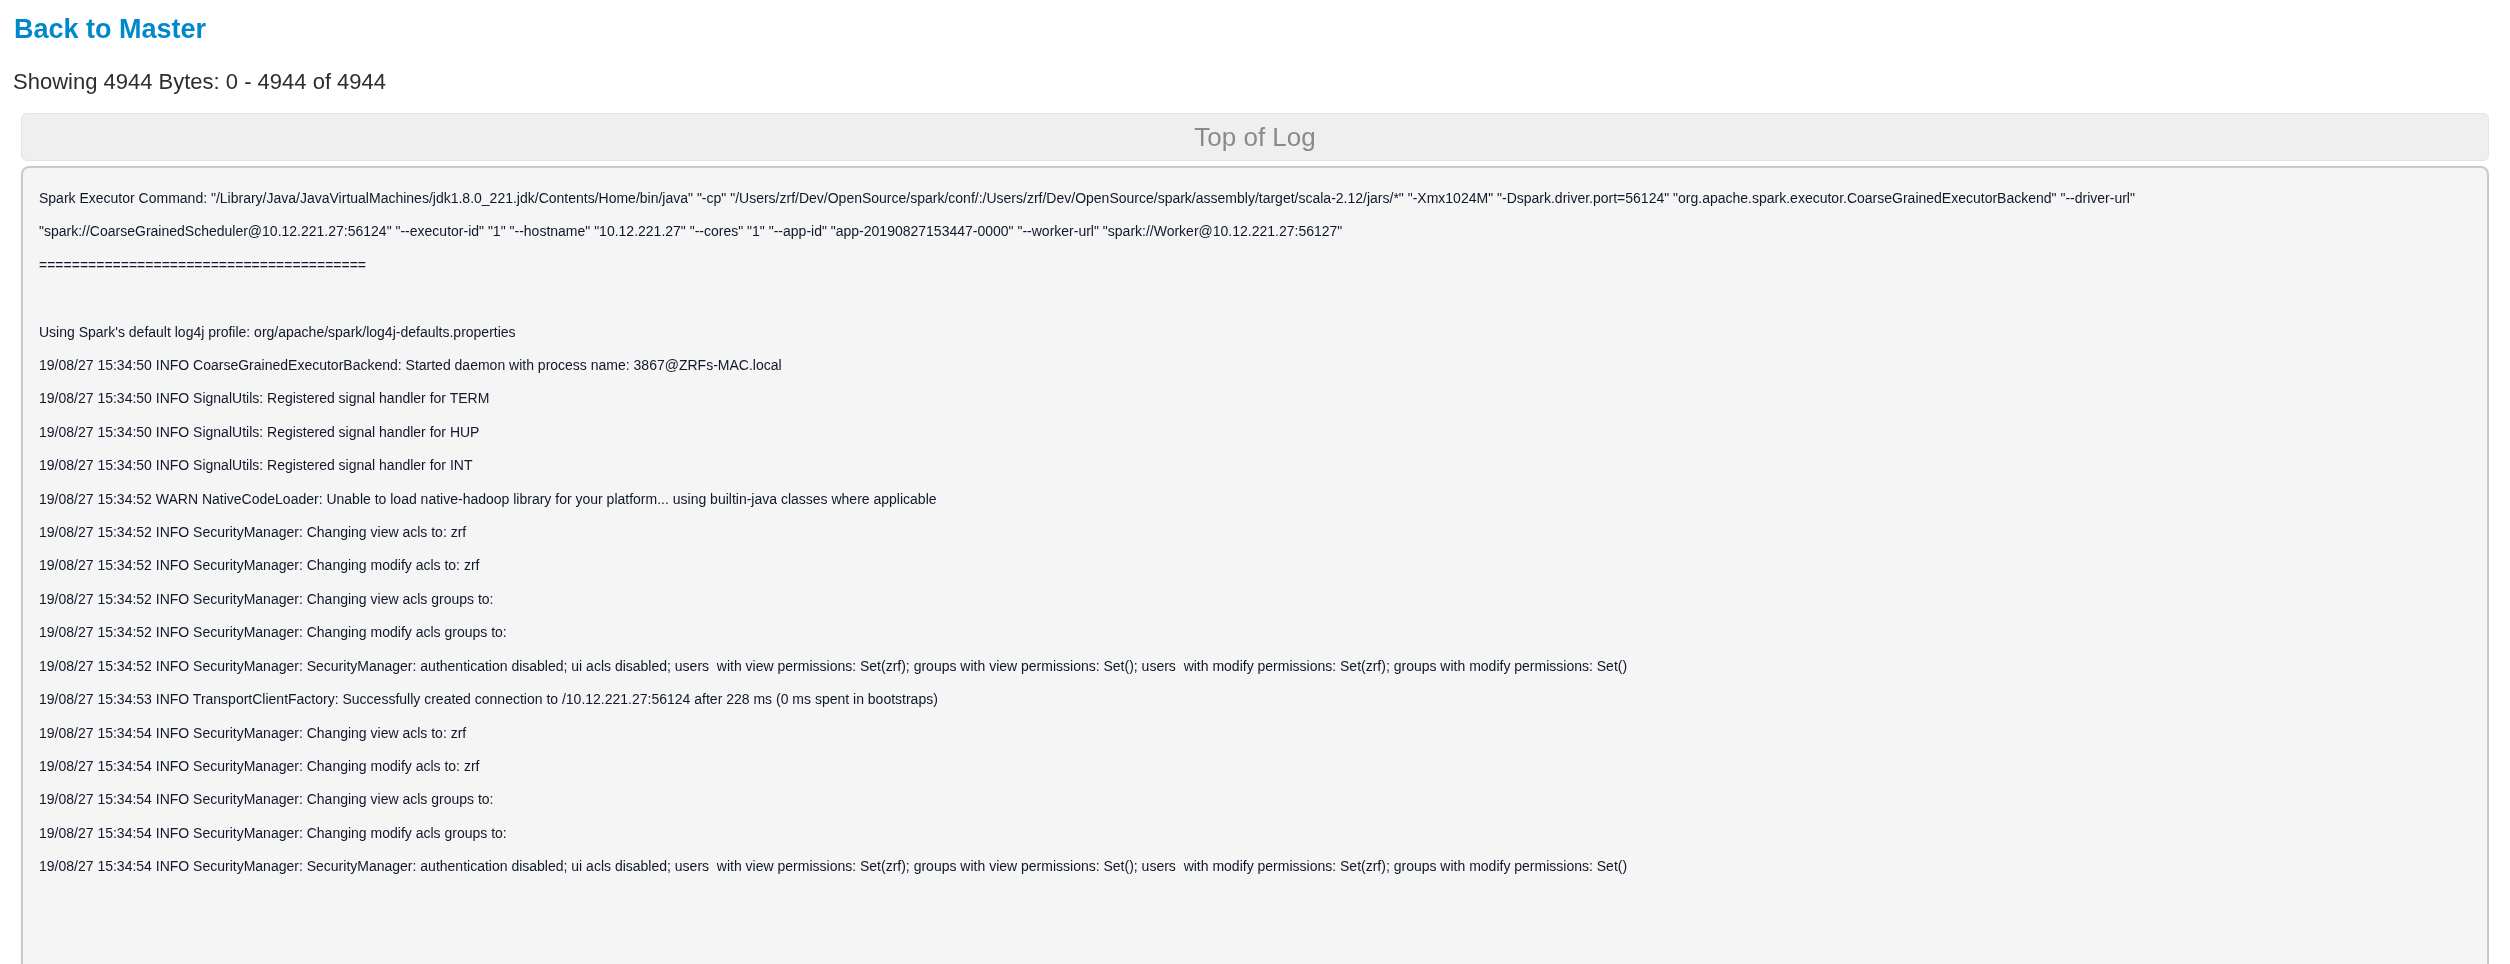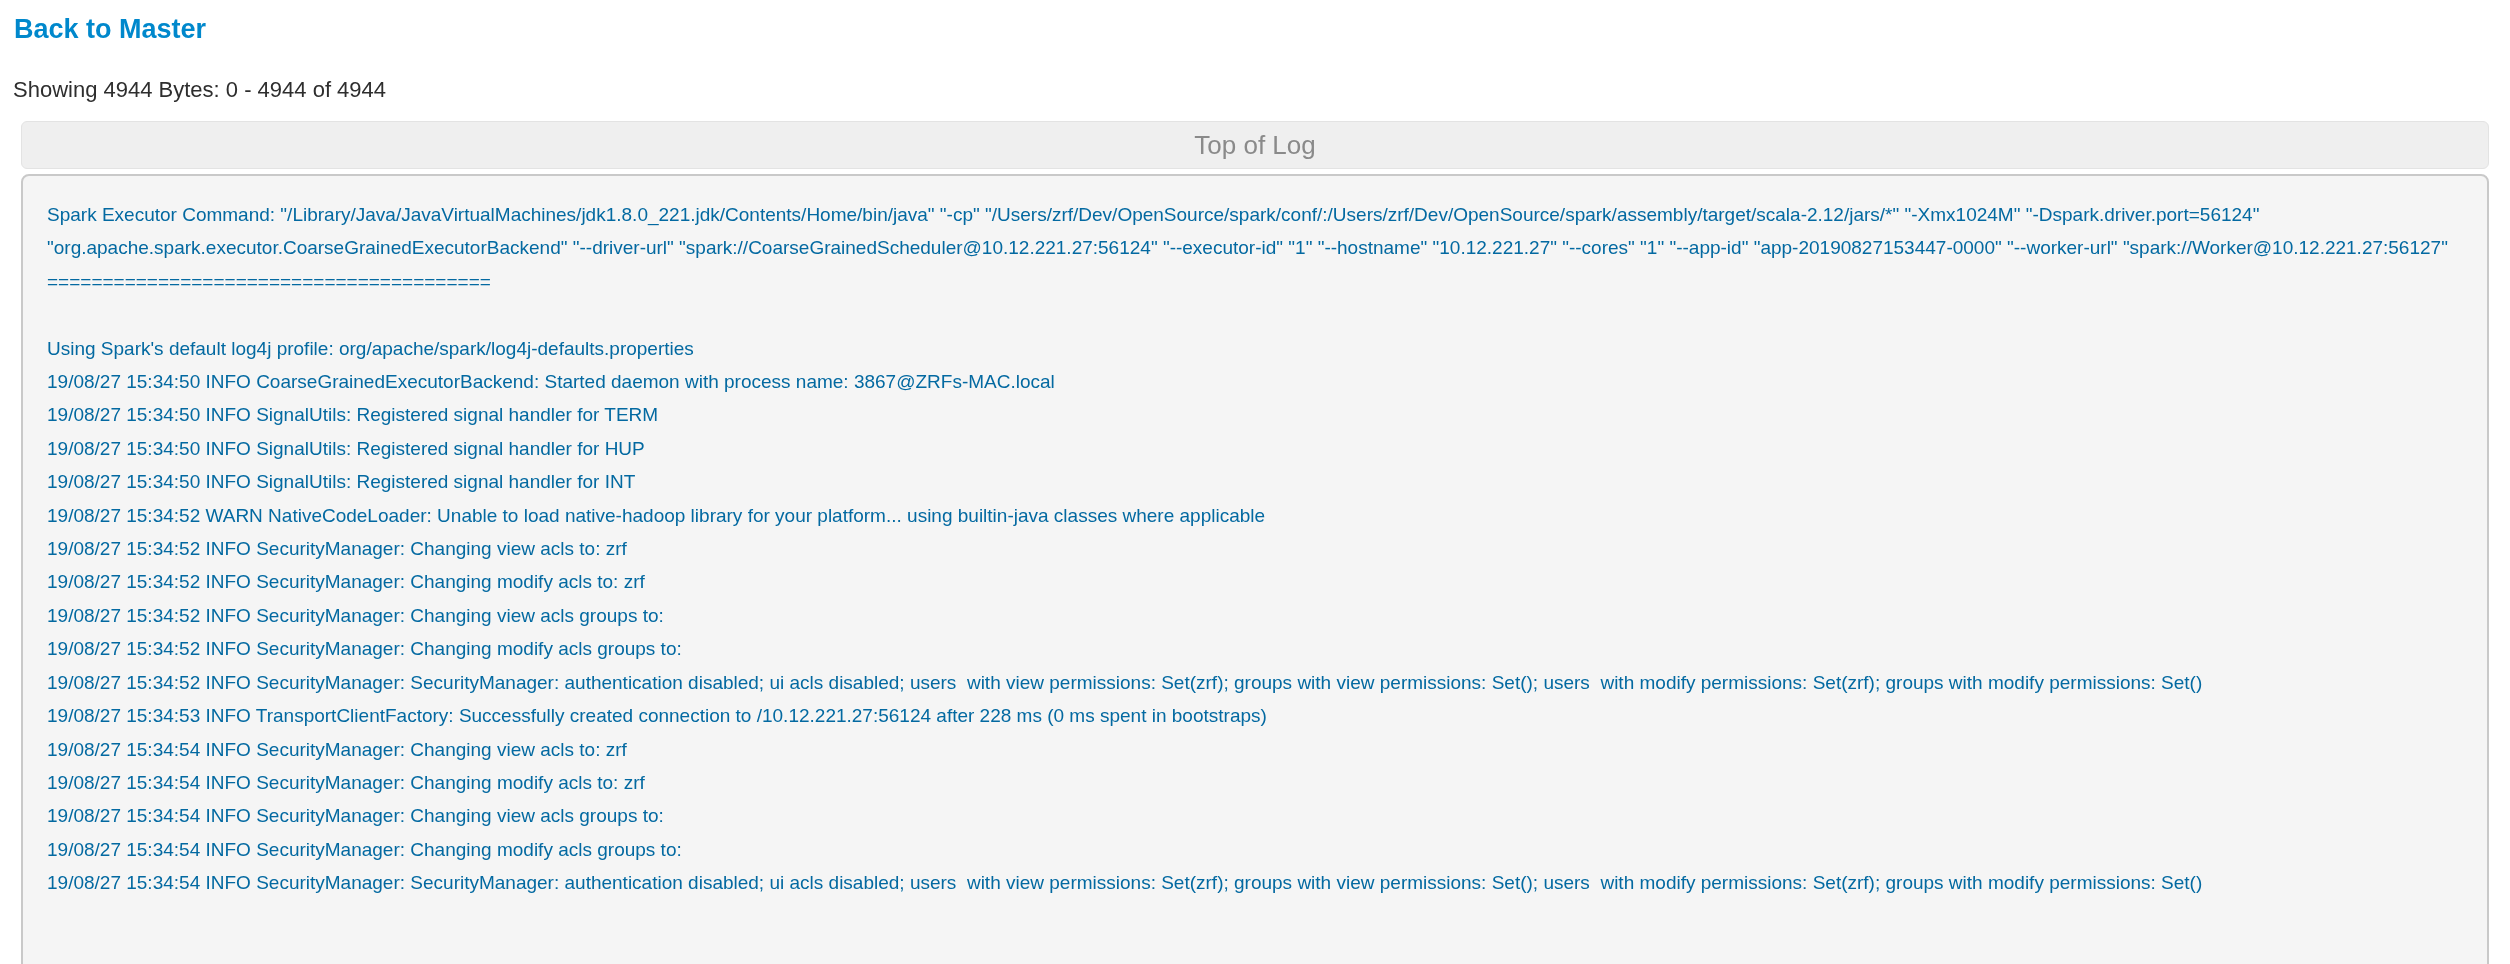--- a/index.html
+++ b/index.html
@@ -11,21 +11,21 @@
     overflow: hidden;
     font-family: "Liberation Sans", "DejaVu Sans", sans-serif;
   }
   .page {
     position: relative;
     width: 2510px;
     height: 964px;
   }
   .back-link {
     display: inline-block;
-    margin: 14px 0 8px 14px;
+    margin: 14px 0 0 14px;
     color: #0088cc;
     font-size: 27px;
     font-weight: 600;
     text-decoration: none;
     cursor: pointer;
   }
   .byte-range {
     margin: 24px 0 0 13px;
     font-size: 22px;
     color: #2e2e2e;
@@ -49,25 +49,25 @@
     margin: 5px 0 0 21px;
     width: 2468px;
     height: 840px; 
     background: #f5f5f5;
     border: 2px solid #c9c9c9;
     border-radius: 8px;
     padding: 10px 12px;
     overflow: hidden;
   }
   .log-pre {
-    margin: 12px;
+    margin: 4px;
     font-family: "Liberation Sans", "DejaVu Sans", sans-serif;
-    font-size: 19px;
+    font-size: 14px;
     line-height: 33.4px;
-    color: #0369a1;
+    color: #0f172a;
     white-space: pre-wrap;
     word-wrap: break-word;
   }
 </style>
 </head>
 <body>
 
 <div class="page">
 
   <a href="#" class="back-link">Back to Master</a>

